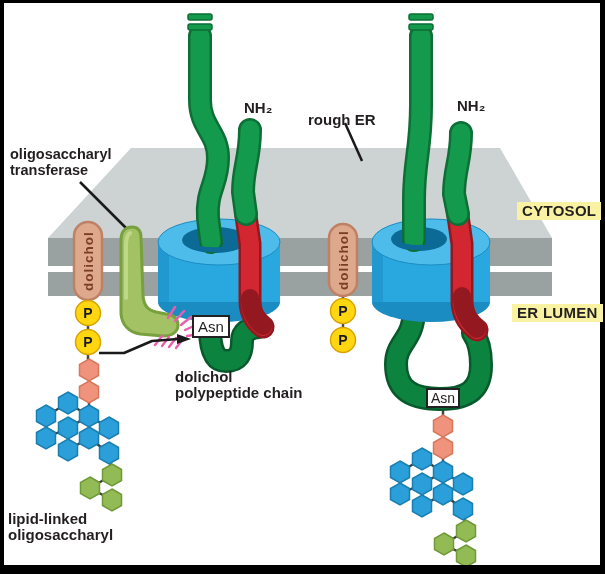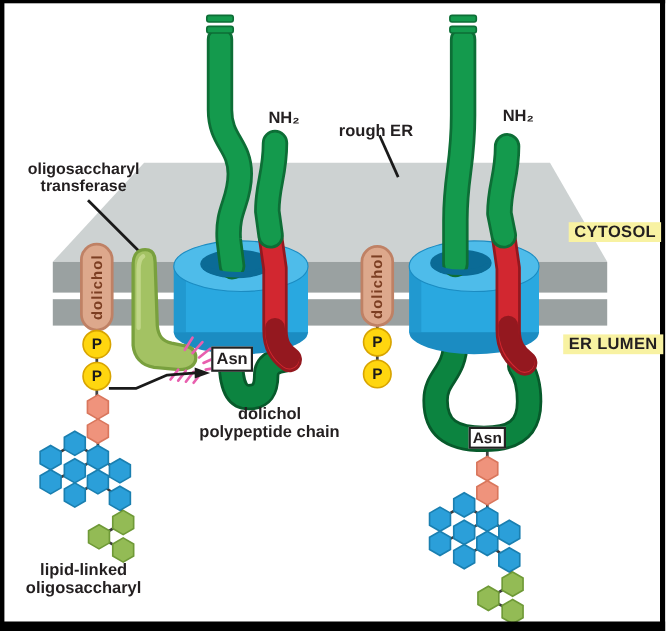--- a/index.html
+++ b/index.html
@@ -1,26 +1,26 @@
 <!DOCTYPE html>
 <html style="--membrane-top: #cdd2d2; --membrane-band: #9aa1a1; --translocon-blue: #29a8e0; --translocon-top: #4ebcea; --translocon-dark: #1b8cc2; --translocon-hole: #0b6b96; --polypeptide-green: #149a4d; --polypeptide-green-dark: #0d6e36; --lumen-green: #0c8440; --lumen-green-dark: #075a2b; --signal-red: #d22730; --signal-red-dark: #94181f; --transferase-olive: #a3c263; --transferase-olive-dark: #79a03e; --dolichol-tan: #dda88c; --dolichol-tan-dark: #bf8165; --dolichol-text: #7c3e22; --phosphate-yellow: #ffd60f; --glcnac-salmon: #ef937c; --mannose-blue: #2b9fd9; --glucose-green: #93bb55; --sugar-line: #3a3a3a; --label-highlight: #f8f2a2; --ray-pink: #e85fae; --text-black: #231f20;"><head>
 <meta charset="utf-8">
 <style>
   html,body{margin:0;padding:0;background:#fff;}
   #figure{position:relative;width:605px;height:574px;background:#fff;overflow:hidden;
           font-family:"Liberation Sans",sans-serif;}
   #diagram{position:absolute;left:0;top:0;}
   .lbl{position:absolute;font-weight:bold;font-size:15px;color:var(--text-black);
        white-space:nowrap;line-height:16px;}
-  .two-line{white-space:normal;text-align:center;}
+  .two-line{white-space:normal;text-align:left;}
   .hl{background:var(--label-highlight);padding:1px 5px;letter-spacing:0.3px;}
   .p-label{position:absolute;transform:translate(-50%,-52%);font-weight:bold;font-size:14px;
            color:#1a1a1a;}
   .asn-box{position:absolute;background:#fff;border:2px solid #222;box-sizing:border-box;
-           display:flex;align-items:center;justify-content:center;font-weight:bold;
+           display:flex;align-items:center;justify-content:center;font-weight:normal;
            color:var(--text-black);}
   .dolichol-text{position:absolute;display:flex;align-items:center;justify-content:center;
            writing-mode:vertical-rl;transform:rotate(180deg);font-weight:bold;font-size:13.5px;
            letter-spacing:1px;color:var(--dolichol-text);}
   
   .memb-top{fill:var(--membrane-top);}
   .memb-band{fill:var(--membrane-band);}
   .cyl-body{fill:var(--translocon-blue);}
   .cyl-bottom{fill:var(--translocon-dark);}
   .cyl-top{fill:var(--translocon-top);stroke:var(--translocon-dark);stroke-width:1;}

